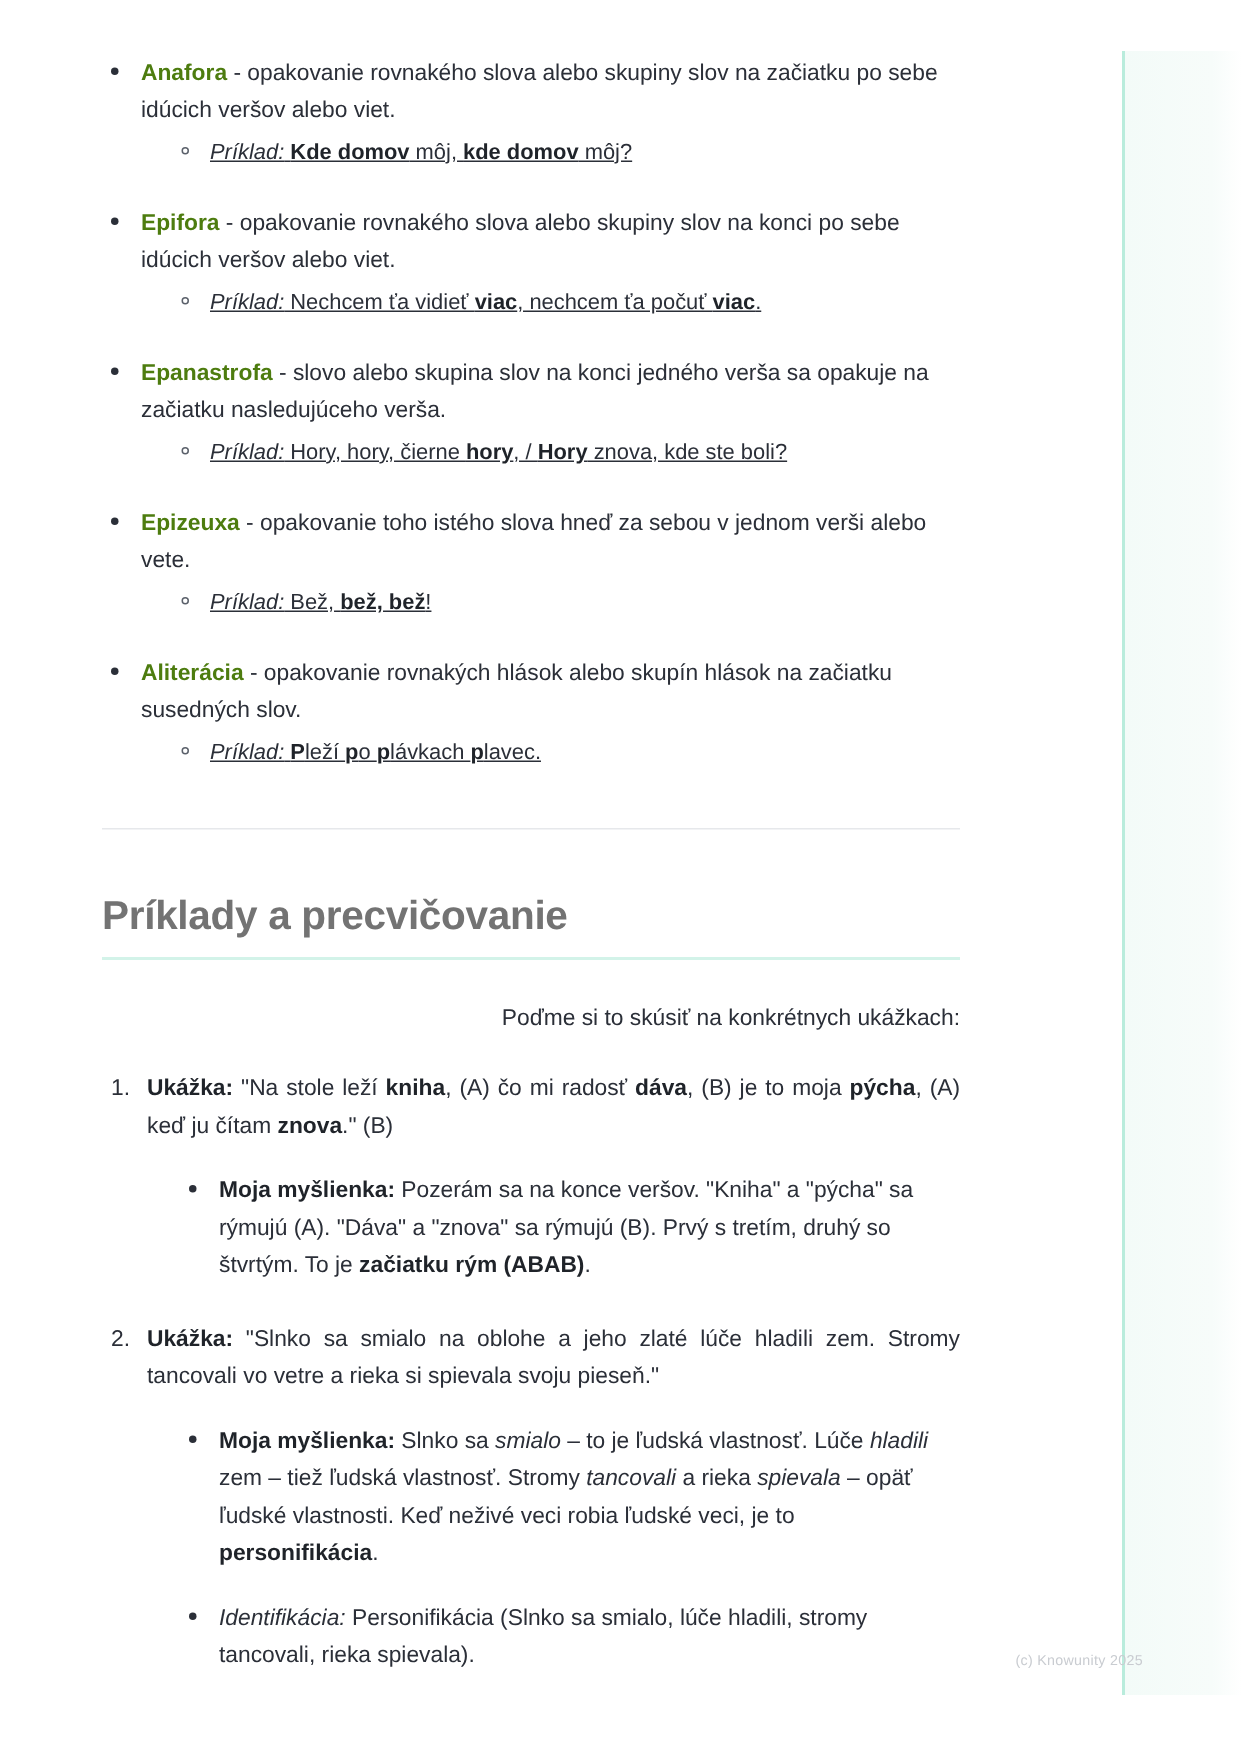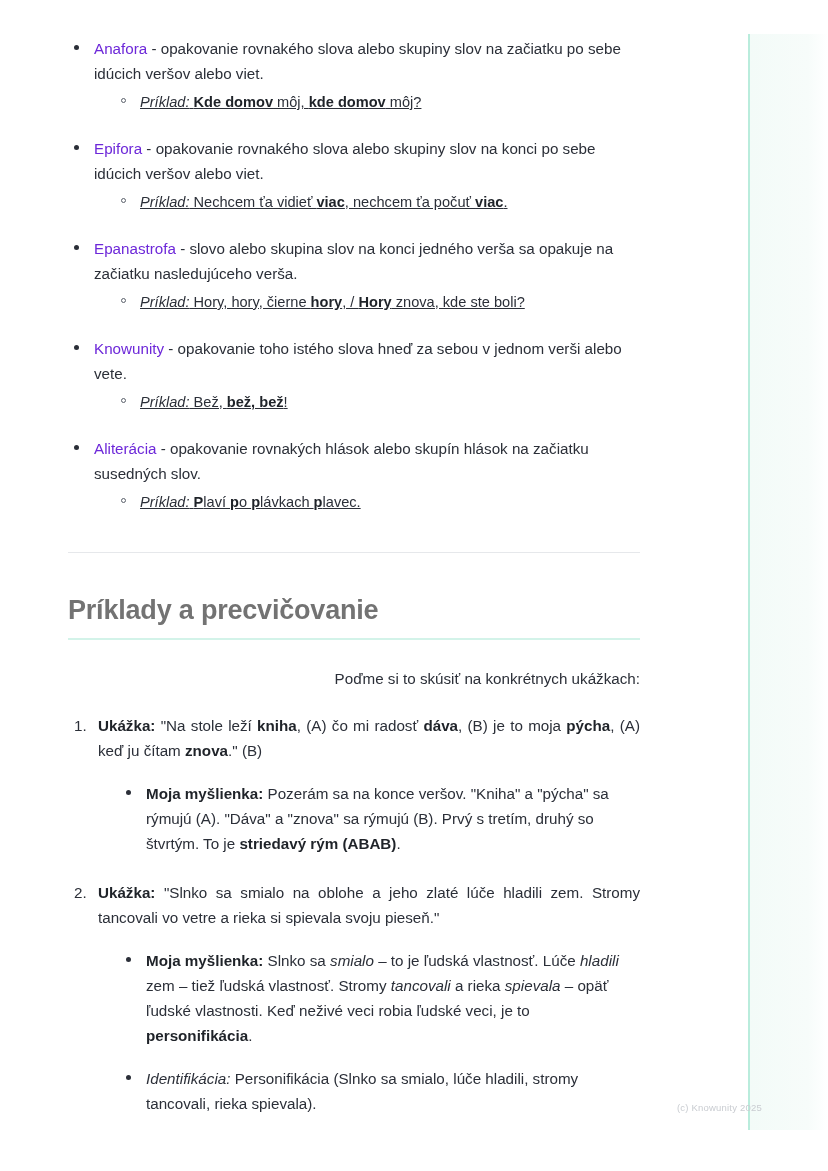--- a/index.html
+++ b/index.html
@@ -75,22 +75,22 @@
     height: 5px;
     border-radius: 50%;
     background: #2b2f38;
   }
   .term-line {
     font-size: 15.2px;
     line-height: 25px;
     color: #2b2f38;
   }
   .term-name {
-    font-weight: normal;
-    color: #6d28d9;
+    font-weight: bold;
+    color: #4d7c0f;
   }
 
   ul.example-list {
     list-style: none;
     margin: 4px 0 0 0;
     padding: 0 0 0 26px;
   }
   ul.example-list > li.example-item {
     position: relative;
     padding-left: 20px;
@@ -239,46 +239,46 @@
         </li>
         <li class="term-item">
           <span class="disc-bullet"></span>
           <div class="term-line"><span class="term-name">Epanastrofa</span><span> - </span><span>slovo alebo skupina slov na konci jedného verša sa opakuje na začiatku nasledujúceho verša.</span></div>
           <ul class="example-list">
             <li class="example-item"><span class="circle-bullet"></span><span class="label-italic">Príklad:</span><span> Hory, hory, čierne </span><b>hory</b><span>, / </span><b>Hory</b><span> znova, kde ste boli?</span></li>
           </ul>
         </li>
         <li class="term-item">
           <span class="disc-bullet"></span>
-          <div class="term-line"><span class="term-name">Knowunity</span><span> - </span><span>opakovanie toho istého slova hneď za sebou v jednom verši alebo vete.</span></div>
+          <div class="term-line"><span class="term-name">Epizeuxa</span><span> - </span><span>opakovanie toho istého slova hneď za sebou v jednom verši alebo vete.</span></div>
           <ul class="example-list">
             <li class="example-item"><span class="circle-bullet"></span><span class="label-italic">Príklad:</span><span> Bež, </span><b>bež, bež</b><span>!</span></li>
           </ul>
         </li>
         <li class="term-item">
           <span class="disc-bullet"></span>
           <div class="term-line"><span class="term-name">Aliterácia</span><span> - </span><span>opakovanie rovnakých hlások alebo skupín hlások na začiatku susedných slov.</span></div>
           <ul class="example-list">
-            <li class="example-item"><span class="circle-bullet"></span><span class="label-italic">Príklad:</span><span> </span><b>P</b><span>laví </span><b>p</b><span>o </span><b>p</b><span>lávkach </span><b>p</b><span>lavec.</span></li>
+            <li class="example-item"><span class="circle-bullet"></span><span class="label-italic">Príklad:</span><span> </span><b>P</b><span>leží </span><b>p</b><span>o </span><b>p</b><span>lávkach </span><b>p</b><span>lavec.</span></li>
           </ul>
         </li>
       </ul>
 
     <hr class="rule">
 
     <h2 class="section-title">Príklady a precvičovanie</h2>
     <div class="title-underline"></div>
 
     <p class="intro">Poďme si to skúsiť na konkrétnych ukážkach:</p>
 
     <ol class="demo-list" id="demos-root">
         <li class="demo-item">
           <div class="demo-text"><b>Ukážka:</b><span> "Na stole leží </span><b>kniha</b><span>, (A) čo mi radosť </span><b>dáva</b><span>, (B) je to moja </span><b>pýcha</b><span>, (A) keď ju čítam </span><b>znova</b><span>." (B)</span></div>
           <ul class="thought-list">
-            <li class="thought-item"><span class="disc-bullet"></span><b>Moja myšlienka:</b><span> Pozerám sa na konce veršov. "Kniha" a "pýcha" sa rýmujú (A). "Dáva" a "znova" sa rýmujú (B). Prvý s tretím, druhý so štvrtým. To je </span><b>striedavý rým (ABAB)</b><span>.</span></li>
+            <li class="thought-item"><span class="disc-bullet"></span><b>Moja myšlienka:</b><span> Pozerám sa na konce veršov. "Kniha" a "pýcha" sa rýmujú (A). "Dáva" a "znova" sa rýmujú (B). Prvý s tretím, druhý so štvrtým. To je </span><b>začiatku rým (ABAB)</b><span>.</span></li>
           </ul>
         </li>
         <li class="demo-item">
           <div class="demo-text"><b>Ukážka:</b><span> "Slnko sa smialo na oblohe a jeho zlaté lúče hladili zem. Stromy tancovali vo vetre a rieka si spievala svoju pieseň."</span></div>
           <ul class="thought-list">
             <li class="thought-item"><span class="disc-bullet"></span><b>Moja myšlienka:</b><span> Slnko sa </span><i>smialo</i><span> – to je ľudská vlastnosť. Lúče </span><i>hladili</i><span> zem – tiež ľudská vlastnosť. Stromy </span><i>tancovali</i><span> a rieka </span><i>spievala</i><span> – opäť ľudské vlastnosti. Keď neživé veci robia ľudské veci, je to </span><b>personifikácia</b><span>.</span></li>
             <li class="thought-item"><span class="disc-bullet"></span><i>Identifikácia:</i><span> Personifikácia (Slnko sa smialo, lúče hladili, stromy tancovali, rieka spievala).</span></li>
           </ul>
         </li>
       </ol>

